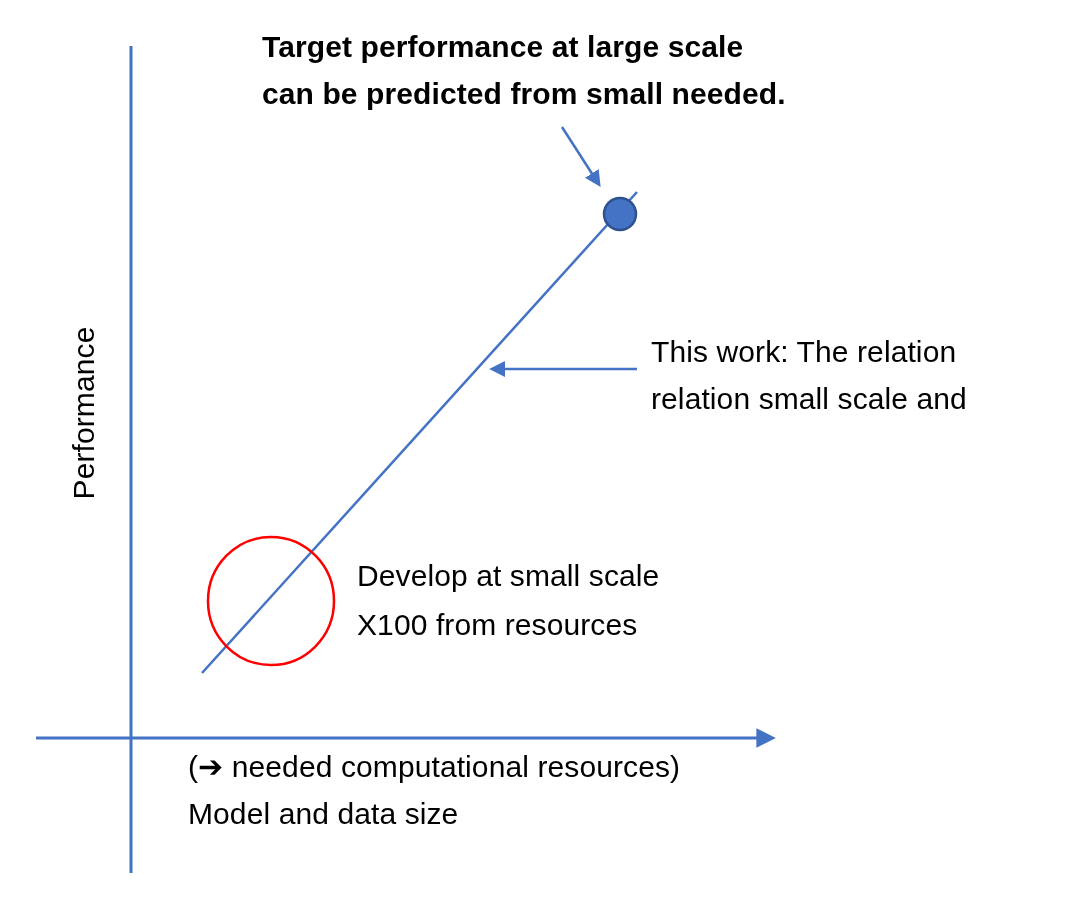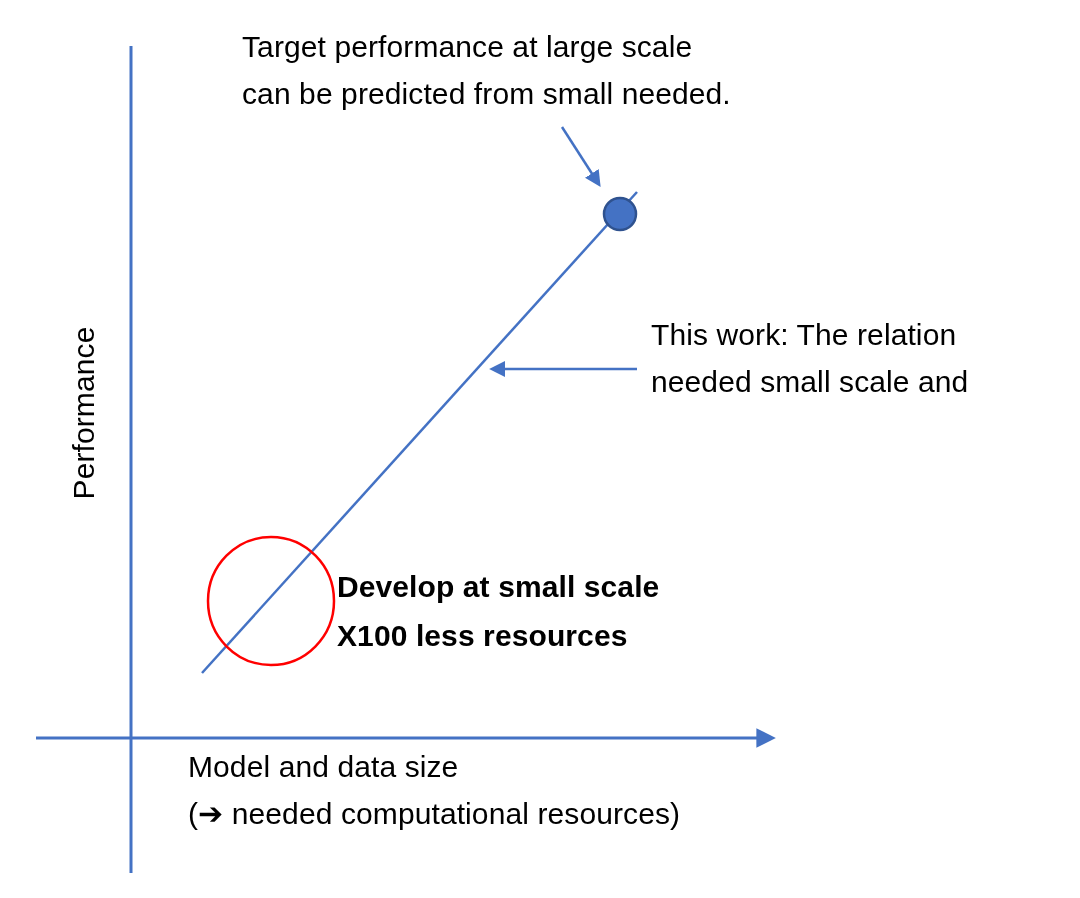--- a/index.html
+++ b/index.html
@@ -20,23 +20,23 @@
     left: 0; top: 0;
     width: 1080px; height: 898px;
   }
   .txt {
     position: absolute;
     font-size: 30px;
     line-height: 47px;
     white-space: nowrap;
     letter-spacing: 0.1px;
   }
-  .txt-target   { left: 242px; top: 23px; }
-  .txt-thiswork { left: 651px; top: 311px; }
-  .txt-develop  { left: 337px; top: 551px; font-weight: bold; line-height: 49px; margin-top: 11px; }
+  .txt-target   { left: 262px; top: 23px; font-weight: bold; }
+  .txt-thiswork { left: 651px; top: 328px; }
+  .txt-develop  { left: 357px; top: 551px; font-weight: normal; line-height: 49px; }
   .txt-xlabel   { left: 188px; top: 743px; }
   .txt-ylabel {
     left: -66px; top: 397px;
     width: 300px;
     text-align: center;
     transform: rotate(-90deg);
     font-size: 30px;
     line-height: 32px;
   }
 </style>
@@ -71,26 +71,26 @@
     <span>Performance</span>
   </div>
 
   <div class="txt txt-target">
     <div>Target performance at large scale</div>
     <div>can be predicted from small needed.</div>
   </div>
 
   <div class="txt txt-thiswork">
     <div>This work: The relation</div>
-    <div>needed small scale and</div>
+    <div>relation small scale and</div>
   </div>
 
   <div class="txt txt-develop">
     <div>Develop at small scale</div>
-    <div>X100 less resources</div>
+    <div>X100 from resources</div>
   </div>
 
   <div class="txt txt-xlabel">
+    <div>(➔ needed computational resources)</div>
     <div>Model and data size</div>
-    <div>(➔ needed computational resources)</div>
   </div>
 
 </div>
 
 </body></html>

